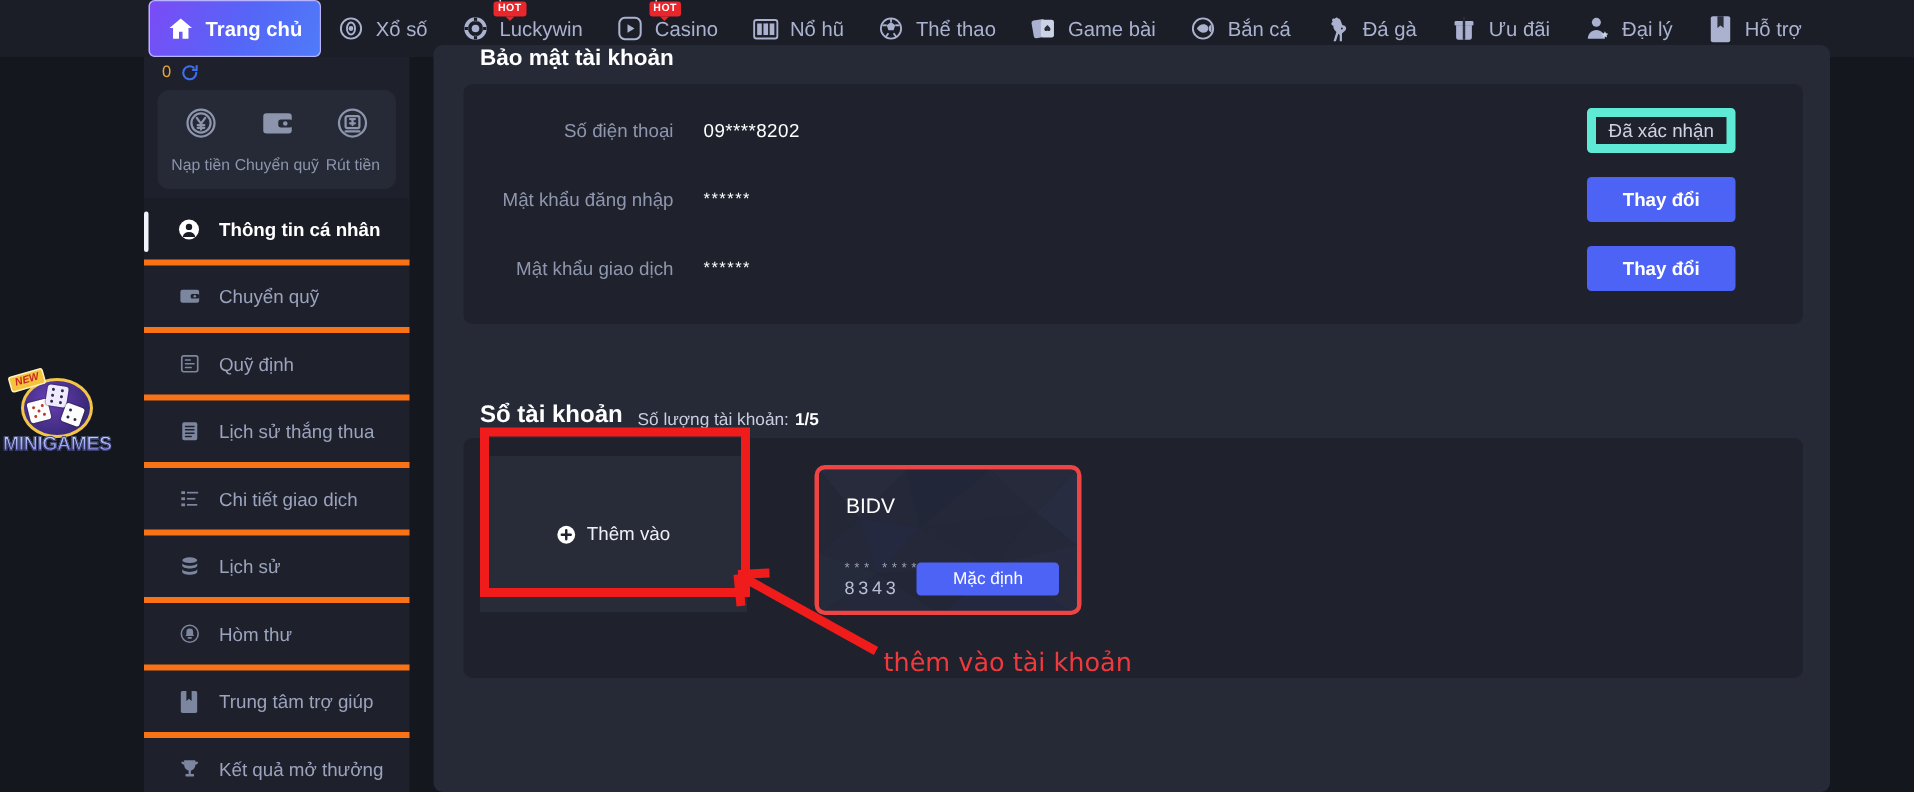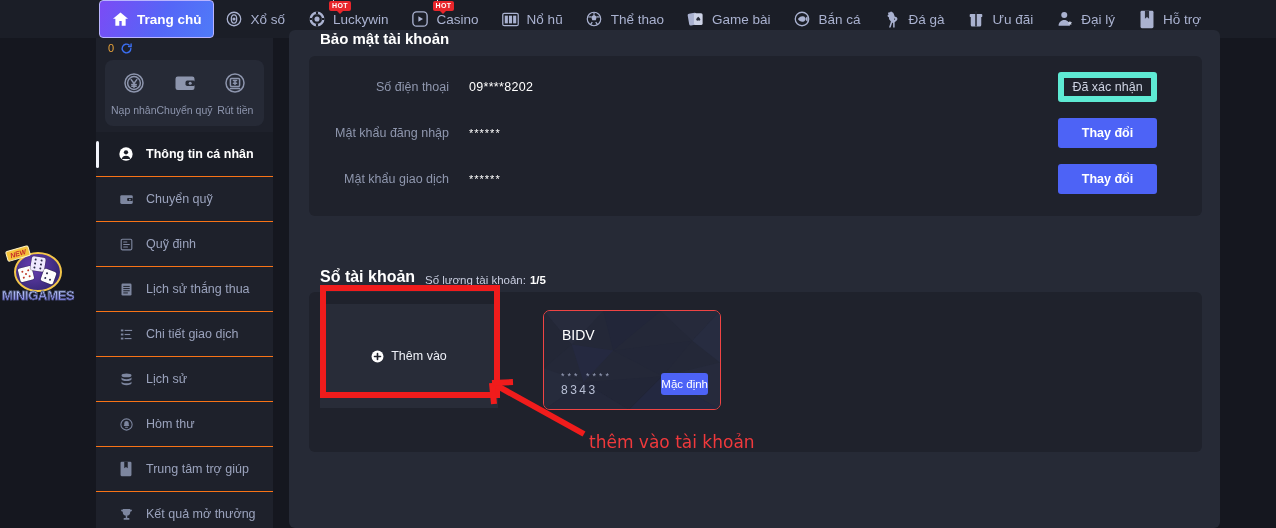--- a/index.html
+++ b/index.html
@@ -113,21 +113,21 @@
     cursor: pointer; width: 52px;
   }
   .quick-item .qlabel { color: #8d95ad; font-size: 10.5px; white-space: nowrap; }
 
   .side-list { margin-top: 6px; }
   .side-item {
     position: relative;
     height: 45px; display: flex; align-items: center; gap: 12px;
     padding-left: 22px;
     color: #9ba3bd; font-size: 12.5px;
-    border-bottom: 1px solid #f97316;
+    border-bottom: 4px solid #f97316;
     cursor: pointer;
   }
   .side-item .sico { width: 16px; height: 16px; display: flex; align-items: center; justify-content: center; flex: 0 0 16px; }
   .side-item.active { background: #1a1d26; color: #ffffff; font-weight: bold; }
   .side-item.active::before {
     content: ""; position: absolute; left: 0; top: 9px;
     width: 3px; height: 27px; background: #f2f4fb; border-radius: 2px;
   }
 
   
@@ -186,41 +186,41 @@
     background: #282c38;
     display: flex; align-items: center; justify-content: center;
     gap: 7px; cursor: pointer;
     color: #eef0f7; font-size: 12.5px;
   }
   .plus-ico { width: 13px; height: 13px; display: block; }
 
   .bank-card {
     position: absolute; left: 234px; top: 18px;
     width: 178px; height: 100px;
-    border: 1px solid #ef4444; border-radius: 7px;
+    border: 3px solid #ef4444; border-radius: 7px;
     background: #242838;
     overflow: hidden;
   }
   .poly { position: absolute; inset: 0; }
   .bank-name {
     position: absolute; left: 18px; top: 16px;
     color: #ffffff; font-size: 14px; z-index: 2;
   }
   .card-mask {
     position: absolute; left: 17px; top: 60px; z-index: 2;
     color: #9aa2bb; font-size: 9px; letter-spacing: 3px;
   }
   .card-digits {
     position: absolute; left: 17px; top: 72px; z-index: 2;
     color: #b9c0d6; font-size: 12px; letter-spacing: 2.5px;
   }
   .default-badge {
     position: absolute; right: 12px; top: 62px; z-index: 2;
     background: #4d63f6; color: #fff; font-size: 11.5px;
-    padding: 5px 0; border-radius: 3px; cursor: pointer;
+    padding: 5px 24px; border-radius: 3px; cursor: pointer;
     white-space: nowrap;
   }
 
   
   .anno-box {
     position: absolute; left: 320px; top: 285px;
     width: 180px; height: 113px;
     border: 6px solid #f01c1c;
     pointer-events: none;
   }
@@ -411,21 +411,21 @@
 
     <div class="quick-panel">
       <div class="quick-item">
         <span>
           <svg width="24" height="24" viewBox="0 0 24 24" fill="none" stroke="#8d95ad" stroke-width="1.5">
             <circle cx="12" cy="12" r="9"></circle>
               <circle cx="12" cy="12" r="6.4"></circle>
             <path d="M9.2 8.6 12 12.4l2.8-3.8M12 12.4v4M9.8 13.4h4.4M9.8 15.2h4.4" stroke-linecap="round"></path>
           </svg>
         </span>
-        <span class="qlabel">Nạp nhân</span>
+        <span class="qlabel">Nạp tiền</span>
       </div>
       <div class="quick-item">
         <span>
           <svg width="24" height="24" viewBox="0 0 24 24" fill="#8d95ad">
             <rect x="2.5" y="5.5" width="19" height="13.5" rx="2.2"></rect>
             <rect x="12.5" y="9.6" width="9.6" height="5.4" rx="1.8" fill="#262a36"></rect>
             <circle cx="17.2" cy="12.3" r="1.5" fill="#8d95ad"></circle>
           </svg>
         </span>
         <span class="qlabel">Chuyển quỹ</span>

